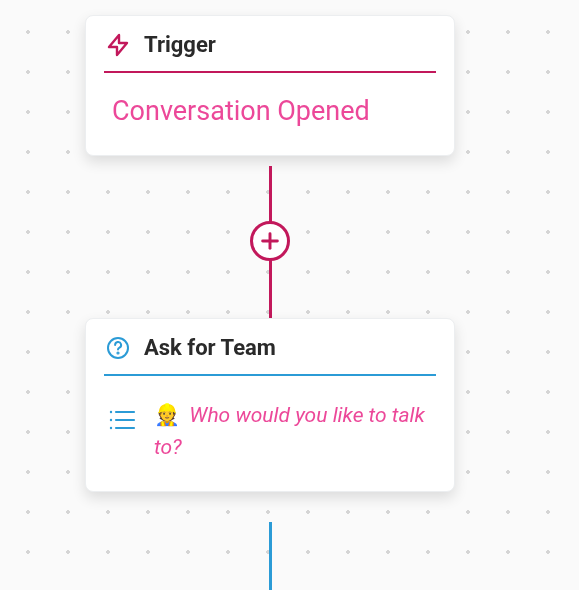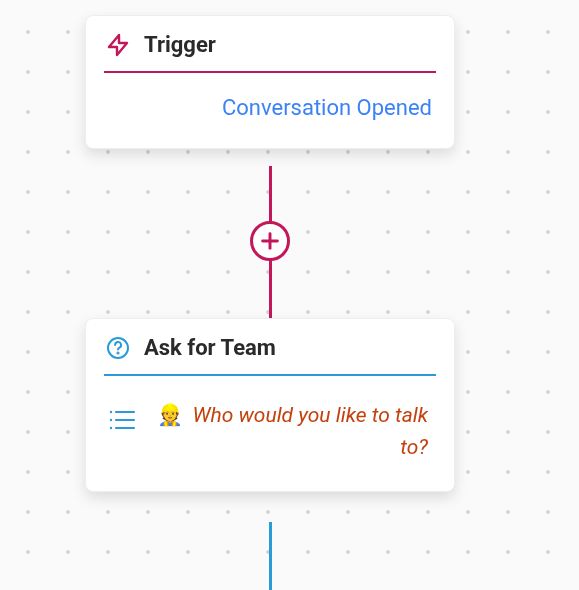--- a/index.html
+++ b/index.html
@@ -12,21 +12,20 @@
     background-image: radial-gradient(circle, #d5d5d5 2px, transparent 2px);
     background-size: 40px 40px;
     background-position: 8px 12px;
     position: relative;
     overflow: hidden;
   }
   .canvas {
     position: relative;
     width: 100%;
     height: 100%;
-    text-align: right;
   }
   .node {
     position: absolute;
     width: 370px;
     background: #ffffff;
     border: 1px solid #eceef0;
     border-radius: 8px;
     box-shadow: 0 6px 14px rgba(0,0,0,0.12);
   }
   .node-1 { left: 85px; top: 15px; }
@@ -57,40 +56,40 @@
   }
   .node-title {
     font-size: 22px;
     font-weight: 700;
     color: #2a2a2a;
   }
   .node-body {
     padding: 22px 22px 28px 22px;
   }
   .trigger-body-text {
-    font-size: 22px;
-    color: #3b82f6;
+    font-size: 27px;
+    color: #ec4899;
     padding-left: 4px;
   }
   .ask-body {
     display: flex;
     align-items: flex-start;
     padding: 24px 26px 28px 22px;
   }
   .list-icon {
     width: 28px;
     height: 24px;
     margin-top: 8px;
     margin-right: 18px;
     flex-shrink: 0;
   }
   .ask-text {
     font-size: 21px;
     font-style: italic;
-    color: #c2410c;
+    color: #ec4899;
     line-height: 1.5;
   }
   .emoji {
     font-style: normal;
     margin-right: 4px;
   }
   .connector-top {
     position: absolute;
     left: 269px;
     top: 166px;

